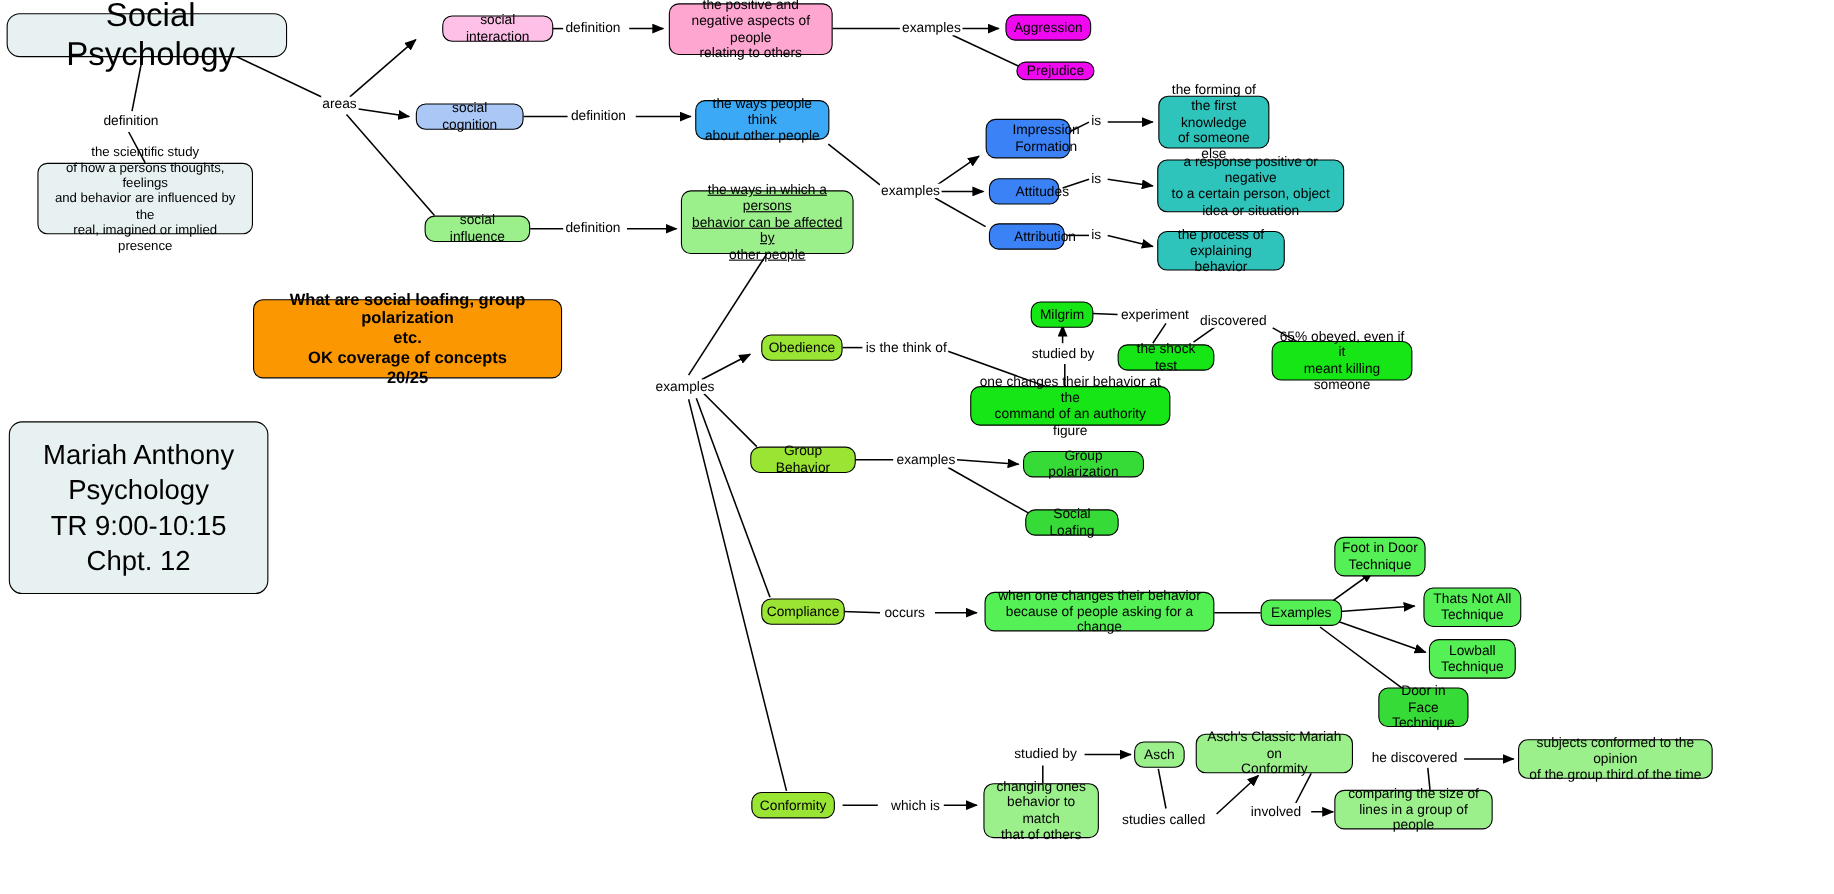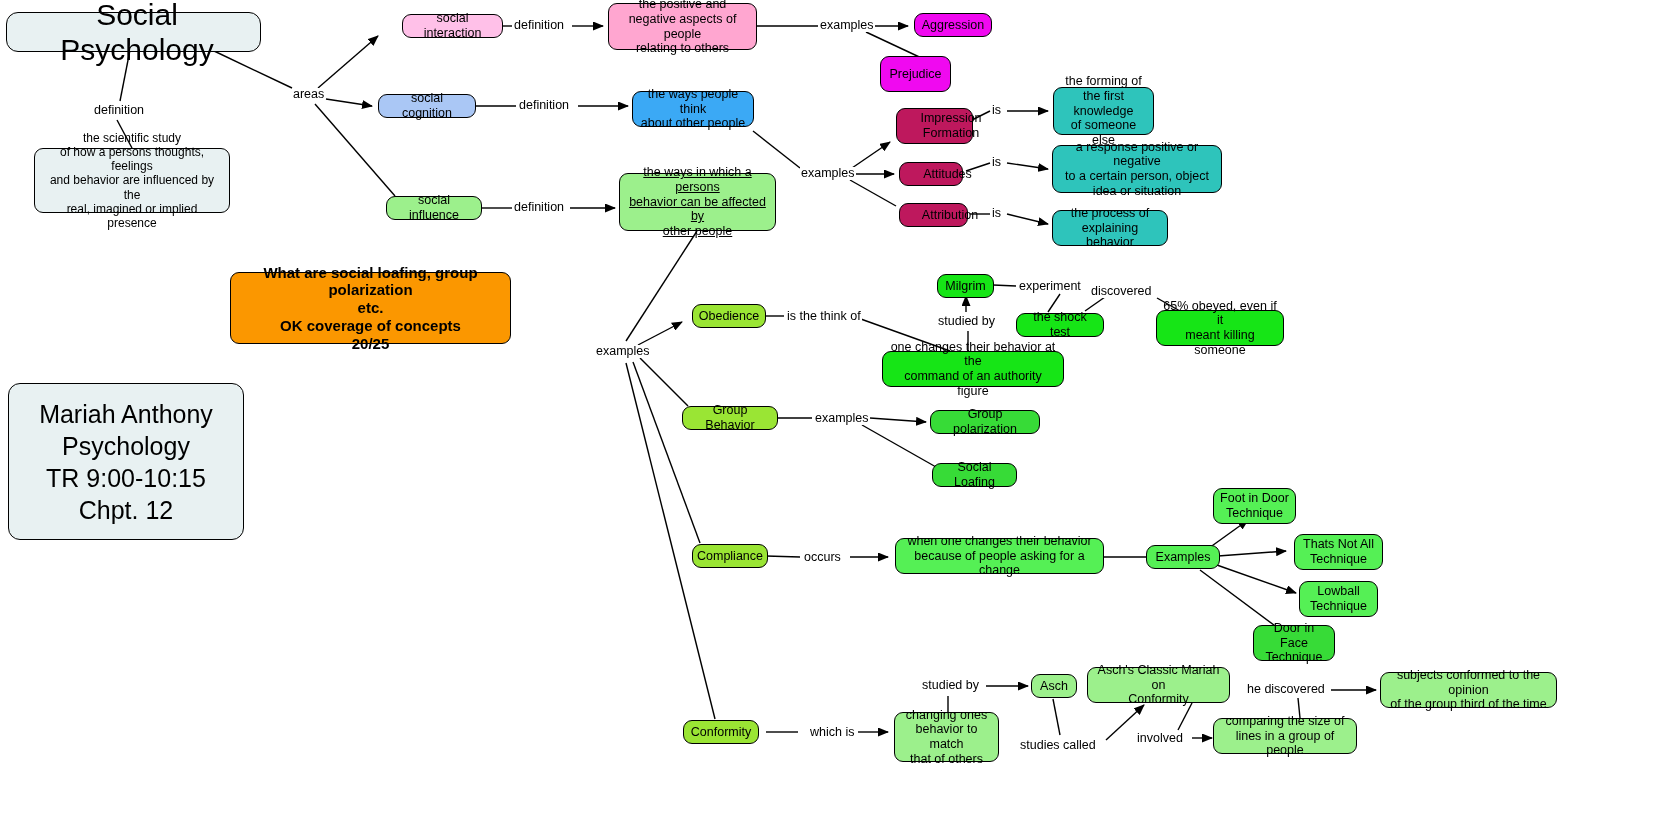--- a/index.html
+++ b/index.html
@@ -41,21 +41,21 @@
     white-space: pre-line;
     z-index: 3;
   }
   
   .c-pale      { background:#e8f1f2; border-color:#000; }
   .c-pink      { background:#ffa6d0; }
   .c-lightpink { background:#ffc0e8; }
   .c-magenta   { background:#f009f0; }
   .c-blue      { background:#3ba9f5; }
   .c-lightblue { background:#aac7f5; }
-  .c-cyan      { background:#be185d;padding-left:39px; }
+  .c-cyan      { background:#3b82f6;padding-left:39px; }
   .c-teal      { background:#2ec4bb; }
   .c-paleg     { background:#9cf08c; }
   .c-yellowg   { background:#9ae534; }
   .c-green     { background:#16e516; }
   .c-green2    { background:#55f055; }
   .c-green3    { background:#37db37; }
   .c-orange    { background:#fb9700; }
 
   .title-big {
     font-size: 30px;
@@ -195,21 +195,21 @@
 real, imagined or implied presence</div>
 
   <div class="node c-lightpink" style="left:402px; top:14px; width:101px; height:24px;">social interaction</div>
 
   <div class="node c-pink" style="left:608px; top:3px; width:149px; height:47px;">the positive and
 negative aspects of people
 relating to others</div>
 
   <div class="node c-magenta" style="left:914px; top:13px; width:78px; height:24px;">Aggression</div>
 
-  <div class="node c-magenta" style="left:880px; top:56px; width:71px; height:36px;">Prejudice</div>
+  <div class="node c-magenta" style="left:924px; top:56px; width:71px; height:17px;">Prejudice</div>
 
   <div class="node c-lightblue" style="left:378px; top:94px; width:98px; height:24px;">social cognition</div>
 
   <div class="node c-blue" style="left:632px; top:91px; width:122px; height:36px;">the ways people think
 about other people</div>
 
   <div class="node c-cyan" style="left:896px; top:108px; width:77px; height:36px;">Impression
 Formation</div>
 
   <div class="node c-teal" style="left:1053px; top:87px; width:101px; height:48px;">the forming of

